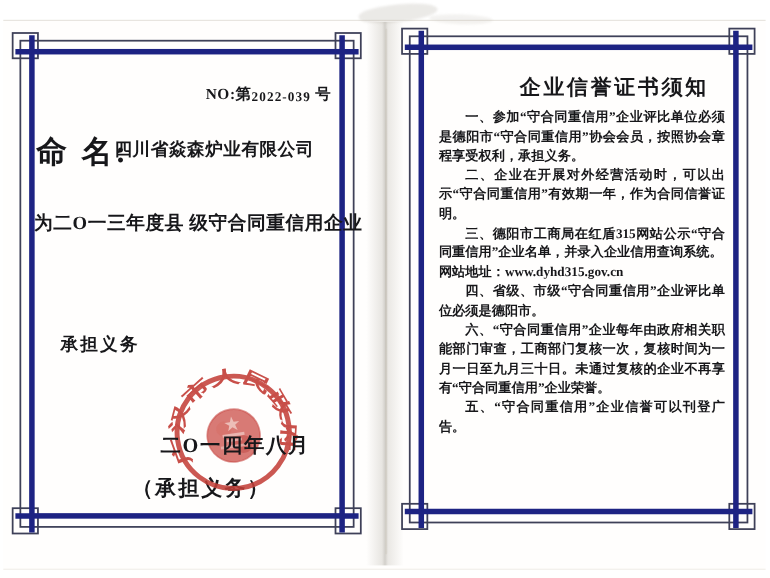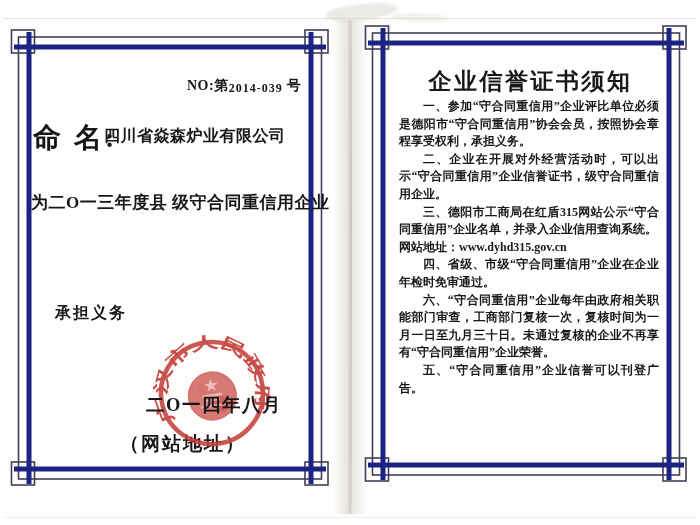--- a/index.html
+++ b/index.html
@@ -45,22 +45,22 @@
   #name-label{left:33px;top:119px;font-size:28px;font-weight:bold;letter-spacing:3px;}
   #company{left:104px;top:126px;font-size:16px;font-weight:bold;letter-spacing:.5px;
            font-family:"Liberation Sans","DejaVu Sans",sans-serif;text-align:center;}
   #award{left:31px;top:191px;font-size:17px;font-weight:bold;letter-spacing:.5px;}
   #grant{left:55px;top:303px;font-size:16px;font-weight:bold;letter-spacing:2px;}
   #seal{left:152px;top:333px;width:120px;height:120px;z-index:2;}
   #issue-date{left:146px;top:381px;font-size:18.5px;font-weight:bold;letter-spacing:1.5px;z-index:5;margin-top:11px;}
   #validity{left:120px;top:431px;font-size:19px;font-weight:bold;letter-spacing:2px;}
 
   
-  #notice-title{left:408px;top:66px;width:245px;text-align:center;
-                font-size:23px;font-weight:bold;letter-spacing:2.5px;}
+  #notice-title{left:436px;top:66px;width:245px;text-align:center;
+                font-size:19px;font-weight:bold;letter-spacing:2.5px;}
   #notice-body{
     position:absolute;left:399px;top:98px;width:260px;
     font-size:12px;font-weight:bold;line-height:17.6px;
     text-align:justify;
   }
   #notice-body .para{margin:0;text-indent:2em;}
   #notice-body .para.flush{text-indent:0;}
 </style>
 </head>
 <body>
@@ -99,21 +99,21 @@
   <g stroke="#1d2383" stroke-width="5" fill="none">
     <rect x="19" y="19" width="286" height="422"></rect>
     <path d="M4,19 H19 M19,4 V19"></path>
     <path d="M305,19 H320 M305,4 V19"></path>
     <path d="M4,441 H19 M19,441 V456"></path>
     <path d="M305,441 H320 M305,441 V456"></path>
   </g>
 </svg>
 
 <div id="serial" class="abs">
-  <span>NO:第</span><span class="num">2014-039</span><span class="suffix">号</span>
+  <span>NO:第</span><span class="num">2022-039</span><span class="suffix">号</span>
 </div>
 
 <div id="name-label" class="abs">命 名:</div>
 <div id="company" class="abs">四川省焱森炉业有限公司</div>
 <div id="award" class="abs">为二O一三年度县 级守合同重信用企业</div>
 <div id="grant" class="abs">承担义务</div>
 
 <svg id="seal" class="abs" viewBox="0 0 120 120">
   <g transform="rotate(-8 60 60)" opacity="0.92">
     <circle cx="60" cy="60" r="51" fill="none" stroke="#c4403a" stroke-width="4.5" opacity="0.95"></circle>
@@ -128,25 +128,25 @@
       <circle cx="68" cy="72" r="8" fill="#b93a34" opacity="0.5"></circle>
       <polygon points="60,45.5 61.7,50.5 66.8,50.5 62.7,53.5 64.3,58.4 60,55.4 55.7,58.4 57.3,53.5 53.2,50.5 58.3,50.5" fill="#efc5c0" opacity="0.85"></polygon>
       <rect x="50" y="61" width="20" height="2.6" fill="#efc5c0" opacity="0.75"></rect>
       <rect x="53" y="66" width="14" height="2.2" fill="#efc5c0" opacity="0.65"></rect>
       <rect x="47" y="71.5" width="26" height="2.4" fill="#efc5c0" opacity="0.6"></rect>
     </g>
   </g>
 </svg>
 
 <div id="issue-date" class="abs">二O一四年八月</div>
-<div id="validity" class="abs">（网站地址）</div>
+<div id="validity" class="abs">（承担义务）</div>
 
 <div id="notice-title" class="abs">企业信誉证书须知</div>
 
 <div id="notice-body">
   <p class="para">一、参加“守合同重信用”企业评比单位必须是德阳市“守合同重信用”协会会员，按照协会章程享受权利，承担义务。</p>
-  <p class="para">二、企业在开展对外经营活动时，可以出示“守合同重信用”企业信誉证书，级守合同重信用企业。</p>
+  <p class="para">二、企业在开展对外经营活动时，可以出示“守合同重信用”有效期一年，作为合同信誉证明。</p>
   <p class="para">三、德阳市工商局在红盾315网站公示“守合同重信用”企业名单，并录入企业信用查询系统。</p>
   <p class="para flush">网站地址：www.dyhd315.gov.cn</p>
-  <p class="para">四、省级、市级“守合同重信用”企业在企业年检时免审通过。</p>
+  <p class="para">四、省级、市级“守合同重信用”企业评比单位必须是德阳市。</p>
   <p class="para">六、“守合同重信用”企业每年由政府相关职能部门审查，工商部门复核一次，复核时间为一月一日至九月三十日。未通过复核的企业不再享有“守合同重信用”企业荣誉。</p>
   <p class="para">五、“守合同重信用”企业信誉可以刊登广告。</p>
 </div>
 
 </body></html>

